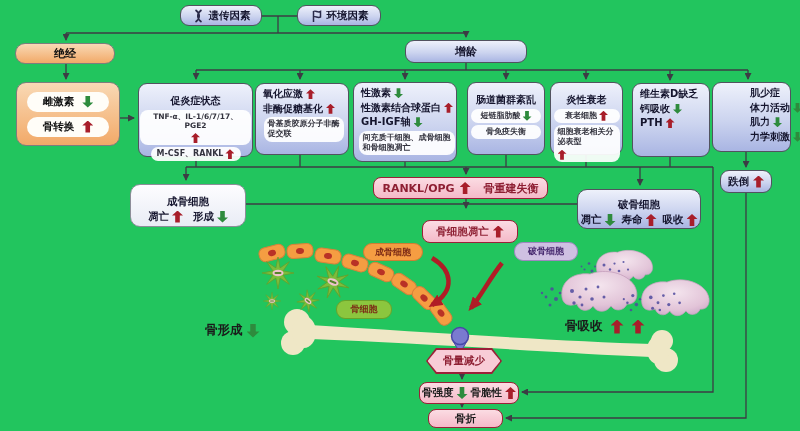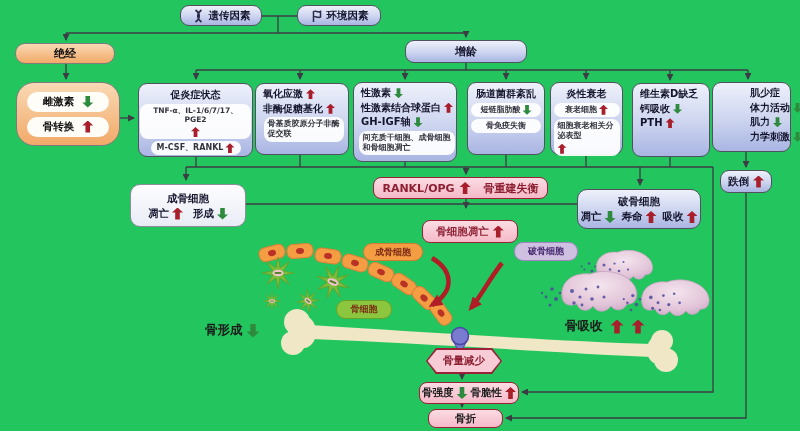--- a/index.html
+++ b/index.html
@@ -8,21 +8,21 @@
   .art{position:absolute;left:0;top:0;}
   .box{position:absolute;box-sizing:border-box;display:flex;align-items:center;justify-content:center;font-weight:700;}
   .blue{background:linear-gradient(180deg,#eef1fb 0%,#ccd4ef 55%,#a9b5e3 100%);
         border:1.4px solid #52525f;border-radius:9px;color:#15152e;}
   .orange{background:linear-gradient(180deg,#f9d9b5 0%,#f2a968 100%);
         border:1.4px solid #7d7d7d;border-radius:10px;color:#111;}
   .pinkbox{background:linear-gradient(180deg,#fbdce3 0%,#f5b9c8 100%);
         border:1.4px solid #9b2038;border-radius:8px;color:#8e1f33;}
   .factor{flex-direction:column;justify-content:flex-start;padding:4px 4px;font-size:10px;line-height:1.25;gap:2px;}
   .factor.la{align-items:flex-start;padding-left:7px;}
-  .ftitle{font-weight:700;margin-top:1px;}
+  .ftitle{font-weight:700;margin-top:7px;}
   .fline{display:flex;align-items:center;gap:3px;font-weight:700;white-space:nowrap;}
   .pill{background:rgba(255,255,255,.93);border-radius:8px;font-size:8px;font-weight:600;color:#34343f;
         padding:2px 4px;display:flex;flex-wrap:wrap;align-items:center;justify-content:center;gap:2px;
         text-align:center;line-height:1.3;align-self:center;}
   .pill.tl{text-align:left;justify-content:flex-start;}
   .arr{display:inline-block;width:9px;height:10px;flex:none;}
   .arr[data-dir="up"]{background:#a81e2a;clip-path:polygon(50% 0,100% 42%,71% 42%,71% 100%,29% 100%,29% 42%,0 42%);}
   .arr[data-dir="down"]{background:#2e8b3d;clip-path:polygon(50% 100%,0 58%,29% 58%,29% 0,71% 0,71% 58%,100% 58%);}
   .arr.big{width:13px;height:14px;}
   .arr.mid{width:11px;height:12px;}
@@ -181,21 +181,21 @@
   <div class="box blue" style="left:297px;top:5px;width:84px;height:21px;font-size:10.5px;gap:4px;">
     <svg class="ticon" viewBox="0 0 12 14">
       <path d="M3,13 V2 M3,2.5 C5,1 7,4 10,2.5 V8 C7,9.5 5,6.5 3,8" stroke="#2a2a4a" stroke-width="1.5" fill="none"></path>
     </svg>
     <span>环境因素</span>
   </div>
 
   <div class="box orange" style="left:15px;top:43px;width:100px;height:21px;font-size:11px;">
     <span>绝经</span>
   </div>
-  <div class="box orange" style="left:16px;top:82px;width:104px;height:64px;flex-direction:column;gap:5px;border-radius:18px;">
+  <div class="box orange" style="left:16px;top:82px;width:104px;height:64px;flex-direction:column;gap:5px;">
     <div class="whitepill">
       <span>雌激素</span>
       <span class="arr mid" data-dir="down"></span>
     </div>
     <div class="whitepill">
       <span>骨转换</span>
       <span class="arr mid" data-dir="up"></span>
     </div>
   </div>
 

